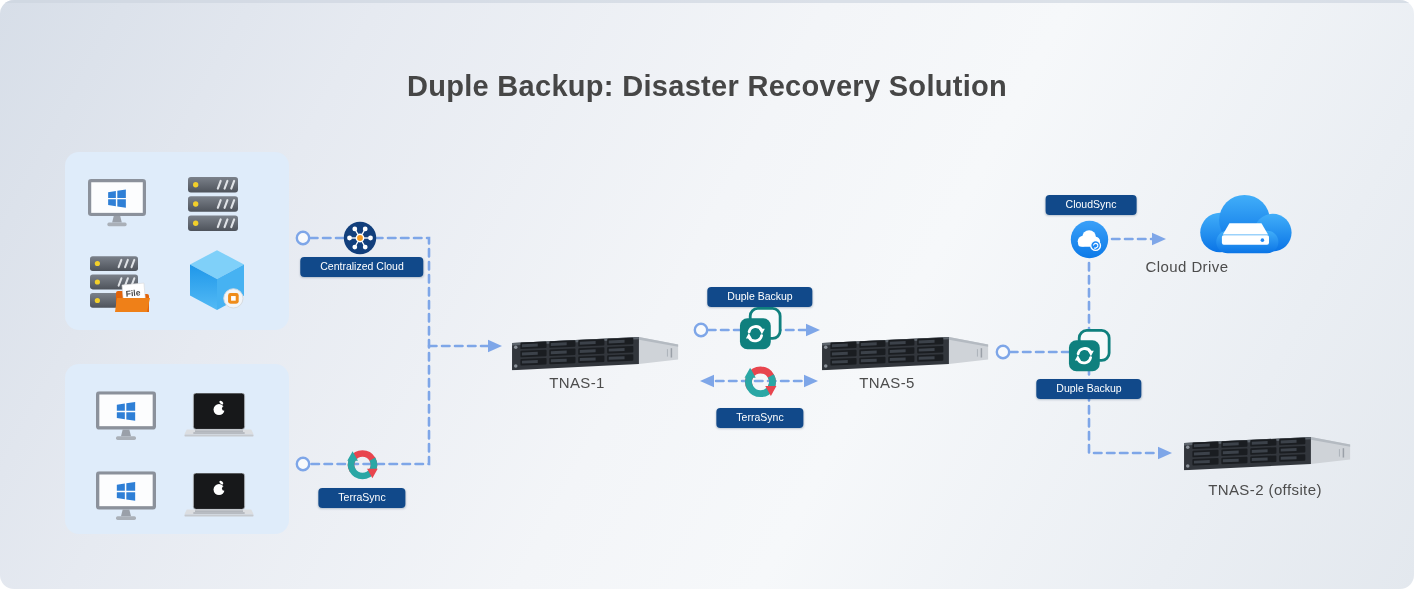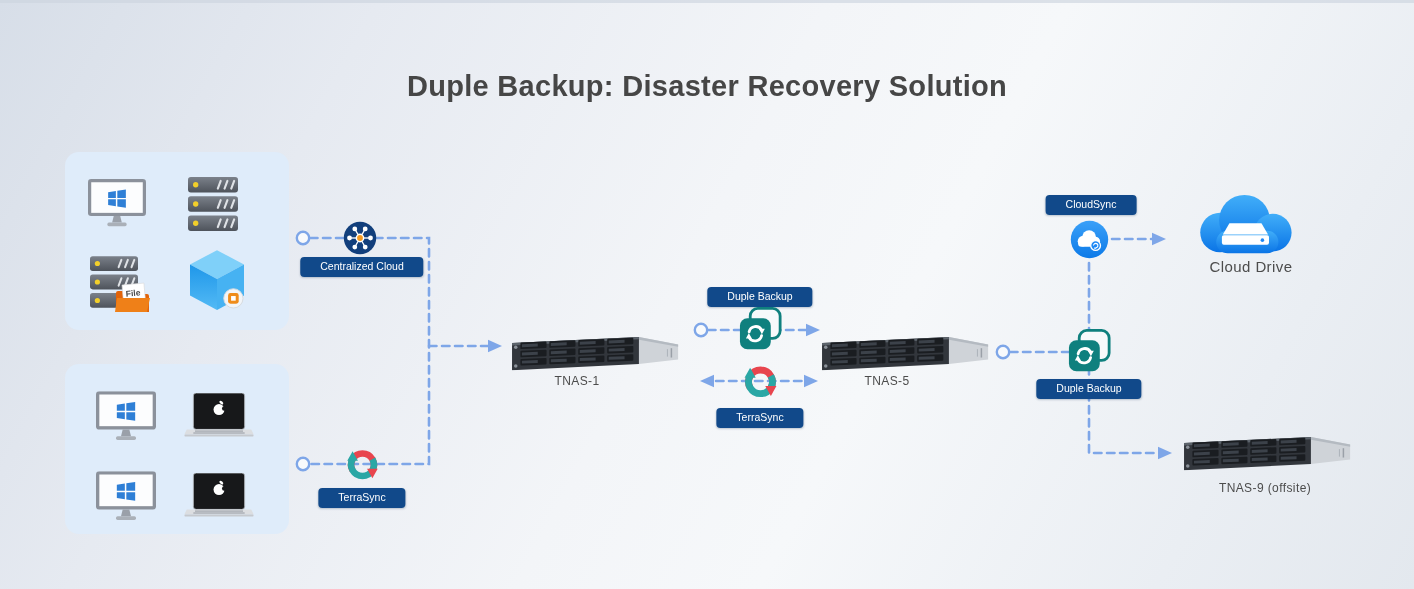--- a/index.html
+++ b/index.html
@@ -1,36 +1,37 @@
 <!DOCTYPE html>
 <html><head>
 <meta charset="utf-8">
 <style>
   html,body{margin:0;padding:0;}
   body{font-family:"Liberation Sans","DejaVu Sans",sans-serif;}
   #canvas{
     position:relative;width:1414px;height:589px;overflow:hidden;
     background:linear-gradient(118deg,#d7dee8 0%,#e6eaf1 22%,#f3f5f8 48%,#f6f8fa 62%,#eaeef3 85%,#e3e8ee 100%);
+    border-radius:14px;
   }
   #topstrip{position:absolute;left:0;top:0;width:100%;height:3px;background:#cdd4de;opacity:.65;}
   #title{
     position:absolute;left:0;right:0;top:70px;text-align:center;
     font-size:29px;font-weight:700;color:#464646;letter-spacing:.3px;
   }
   .box{position:absolute;background:#dfecfa;border-radius:14px;}
   .icon{position:absolute;line-height:0;}
   .badge{
     position:absolute;transform:translateX(-50%);
     background:#11498a;color:#ffffff;font-size:10.5px;line-height:1;
     padding:4px 20px 5px;border-radius:4px;white-space:nowrap;
     box-shadow:0 1px 2px rgba(20,50,90,.25);
   }
   .nodelabel{
     position:absolute;transform:translateX(-50%);
-    font-size:12px;color:#4c4c4c;white-space:nowrap;letter-spacing:.4px;
+    font-size:15px;color:#4c4c4c;white-space:nowrap;letter-spacing:.4px;
   }
   #connectors{position:absolute;left:0;top:0;pointer-events:none;}
   .dash{fill:none;stroke:#7ea6e8;stroke-width:2.6;stroke-dasharray:7.5 5.5;stroke-linecap:round;}
   .dot{fill:#f8fafc;stroke:#7ea6e8;stroke-width:2.4;}
   .arrow{fill:#7ea6e8;}
 </style>
 </head>
 <body>
 
 <div id="canvas">
@@ -328,28 +329,28 @@
         <circle cx="34" cy="44" r="21"></circle>
           <circle cx="60" cy="31" r="27"></circle>
           <circle cx="90" cy="44" r="20"></circle>
         <rect x="30" y="42" width="66" height="24" ry="12"></rect>
       </g>
       <polygon points="44,34 78,34 85,46 37,46" fill="#ffffff"></polygon>
       <rect x="36" y="46.8" width="50" height="10" rx="2" fill="#ffffff"></rect>
       <circle cx="79" cy="52" r="1.9" fill="#1e88f5"></circle>
     </svg>
   </div>
-  <div class="nodelabel" style="left:1251px;top:258px;font-size:15px;">Cloud Drive</div>
+  <div class="nodelabel" style="left:1187px;top:258px;font-size:15px;">Cloud Drive</div>
 
   <div class="icon" style="left:1068px;top:329px;">
     <svg width="43" height="45" viewBox="0 0 46 48">
         <use href="#sym-duple"></use>
       </svg>
   </div>
   <div class="badge" style="left:1089px;top:379px;">Duple Backup</div>
 
   <div class="icon" style="left:1184px;top:437px;">
     <svg width="168" height="33.6" viewBox="0 0 180 36">
         <use href="#sym-tnas"></use>
       </svg>
   </div>
-  <div class="nodelabel" style="left:1265px;top:481px;">TNAS-9 (offsite)</div>
+  <div class="nodelabel" style="left:1265px;top:481px;">TNAS-2 (offsite)</div>
 </div>
 
 </body></html>

